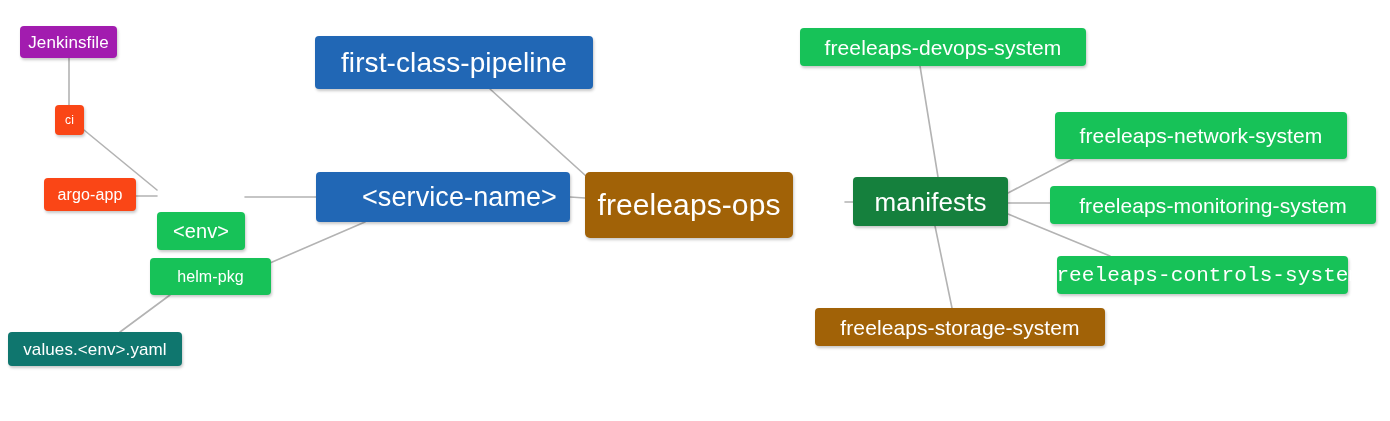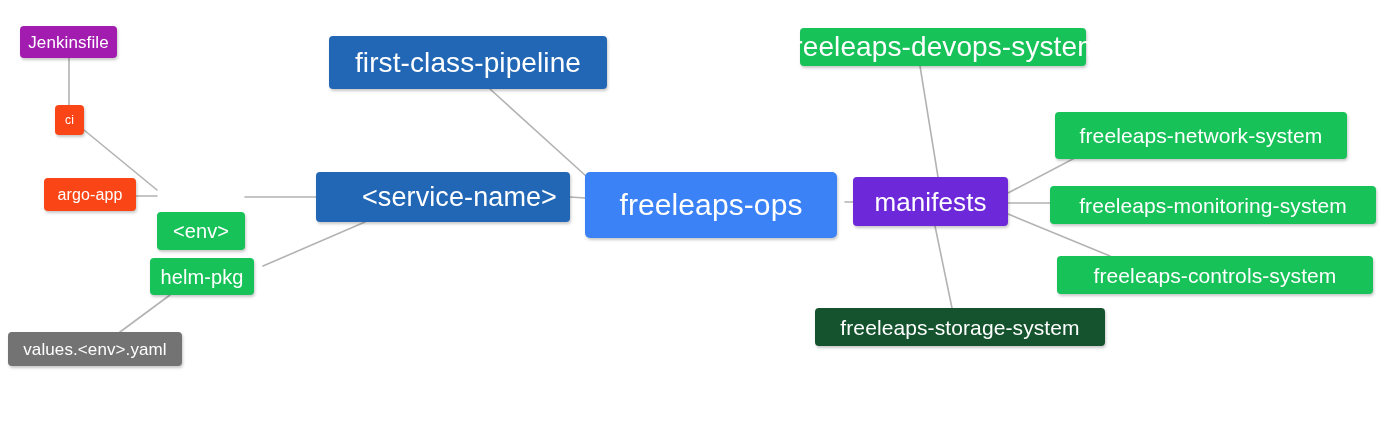--- a/index.html
+++ b/index.html
@@ -58,29 +58,29 @@
       <line x1="157" y1="196" x2="125" y2="196" stroke="#b3b3b3" stroke-width="1.6" stroke-linecap="round"></line>
       <line x1="69" y1="105" x2="69" y2="58" stroke="#b3b3b3" stroke-width="1.6" stroke-linecap="round"></line>
       <line x1="170" y1="295" x2="120" y2="332" stroke="#b3b3b3" stroke-width="1.6" stroke-linecap="round"></line>
       <line x1="938" y1="177" x2="920" y2="66" stroke="#b3b3b3" stroke-width="1.6" stroke-linecap="round"></line>
       <line x1="1008" y1="193" x2="1090" y2="150" stroke="#b3b3b3" stroke-width="1.6" stroke-linecap="round"></line>
       <line x1="1008" y1="203" x2="1050" y2="203" stroke="#b3b3b3" stroke-width="1.6" stroke-linecap="round"></line>
       <line x1="1008" y1="214" x2="1110" y2="256" stroke="#b3b3b3" stroke-width="1.6" stroke-linecap="round"></line>
       <line x1="935" y1="226" x2="952" y2="308" stroke="#b3b3b3" stroke-width="1.6" stroke-linecap="round"></line>
     </svg>
   <div id="node-layer">
-      <div class="node root" style="left: 585px; top: 172px; width: 252px; height: 66px; background: #3b82f6; font-size: 30px;">freeleaps-ops</div>
+      <div class="node root" style="left: 585px; top: 172px; width: 208px; height: 66px; background: #a16207; font-size: 30px;">freeleaps-ops</div>
       <div class="node" style="left: 316px; top: 172px; width: 254px; height: 50px; background: rgb(33, 103, 181); font-size: 27px; padding-left: 33px;">&lt;service-name&gt;</div>
-      <div class="node" style="left: 315px; top: 36px; width: 278px; height: 53px; background: rgb(33, 103, 181); font-size: 28px; margin-left: 14px;">first-class-pipeline</div>
-      <div class="node" style="left: 853px; top: 177px; width: 155px; height: 49px; background: #6d28d9; font-size: 26px;">manifests</div>
+      <div class="node" style="left: 315px; top: 36px; width: 278px; height: 53px; background: rgb(33, 103, 181); font-size: 28px;">first-class-pipeline</div>
+      <div class="node" style="left: 853px; top: 177px; width: 155px; height: 49px; background: #15803d; font-size: 26px;">manifests</div>
       <div class="node" style="left: 157px; top: 178px; width: 88px; height: 38px; background: rgb(23, 194, 88); font-size: 20px; margin-top: 34px;">&lt;env&gt;</div>
-      <div class="node" style="left: 150px; top: 258px; width: 104px; height: 37px; background: rgb(23, 194, 88); font-size: 20px;">helm-pkg</div>
+      <div class="node" style="left: 150px; top: 258px; width: 121px; height: 37px; background: rgb(23, 194, 88); font-size: 16px;">helm-pkg</div>
       <div class="node" style="left: 55px; top: 105px; width: 29px; height: 30px; background: rgb(250, 70, 22); font-size: 12px;">ci</div>
       <div class="node" style="left: 20px; top: 26px; width: 97px; height: 32px; background: #a21caf; font-size: 17px;">Jenkinsfile</div>
       <div class="node" style="left: 44px; top: 178px; width: 92px; height: 33px; background: rgb(250, 70, 22); font-size: 16px;">argo-app</div>
-      <div class="node" style="left: 8px; top: 332px; width: 174px; height: 34px; background: #737373; font-size: 17px;">values.&lt;env&gt;.yaml</div>
-      <div class="node" style="left: 800px; top: 28px; width: 286px; height: 38px; background: rgb(23, 194, 88); font-size: 28px;">freeleaps-devops-system</div>
+      <div class="node" style="left: 8px; top: 332px; width: 174px; height: 34px; background: #0f766e; font-size: 17px;">values.&lt;env&gt;.yaml</div>
+      <div class="node" style="left: 800px; top: 28px; width: 286px; height: 38px; background: rgb(23, 194, 88); font-size: 21px;">freeleaps-devops-system</div>
       <div class="node" style="left: 1055px; top: 112px; width: 292px; height: 47px; background: rgb(23, 194, 88); font-size: 21px;">freeleaps-network-system</div>
       <div class="node" style="left: 1050px; top: 186px; width: 326px; height: 38px; background: rgb(23, 194, 88); font-size: 21px;">freeleaps-monitoring-system</div>
-      <div class="node" style="left: 1057px; top: 256px; width: 316px; height: 38px; background: rgb(23, 194, 88); font-size: 21px;">freeleaps-controls-system</div>
-      <div class="node" style="left: 815px; top: 308px; width: 290px; height: 38px; background: #14532d; font-size: 21px;">freeleaps-storage-system</div>
+      <div class="node" style="left: 1057px; top: 256px; width: 291px; height: 38px; background: rgb(23, 194, 88); font-size: 21px; font-family: Liberation Mono, monospace;">freeleaps-controls-system</div>
+      <div class="node" style="left: 815px; top: 308px; width: 290px; height: 38px; background: #a16207; font-size: 21px;">freeleaps-storage-system</div>
     </div>
 </div>
 
 </body></html>

